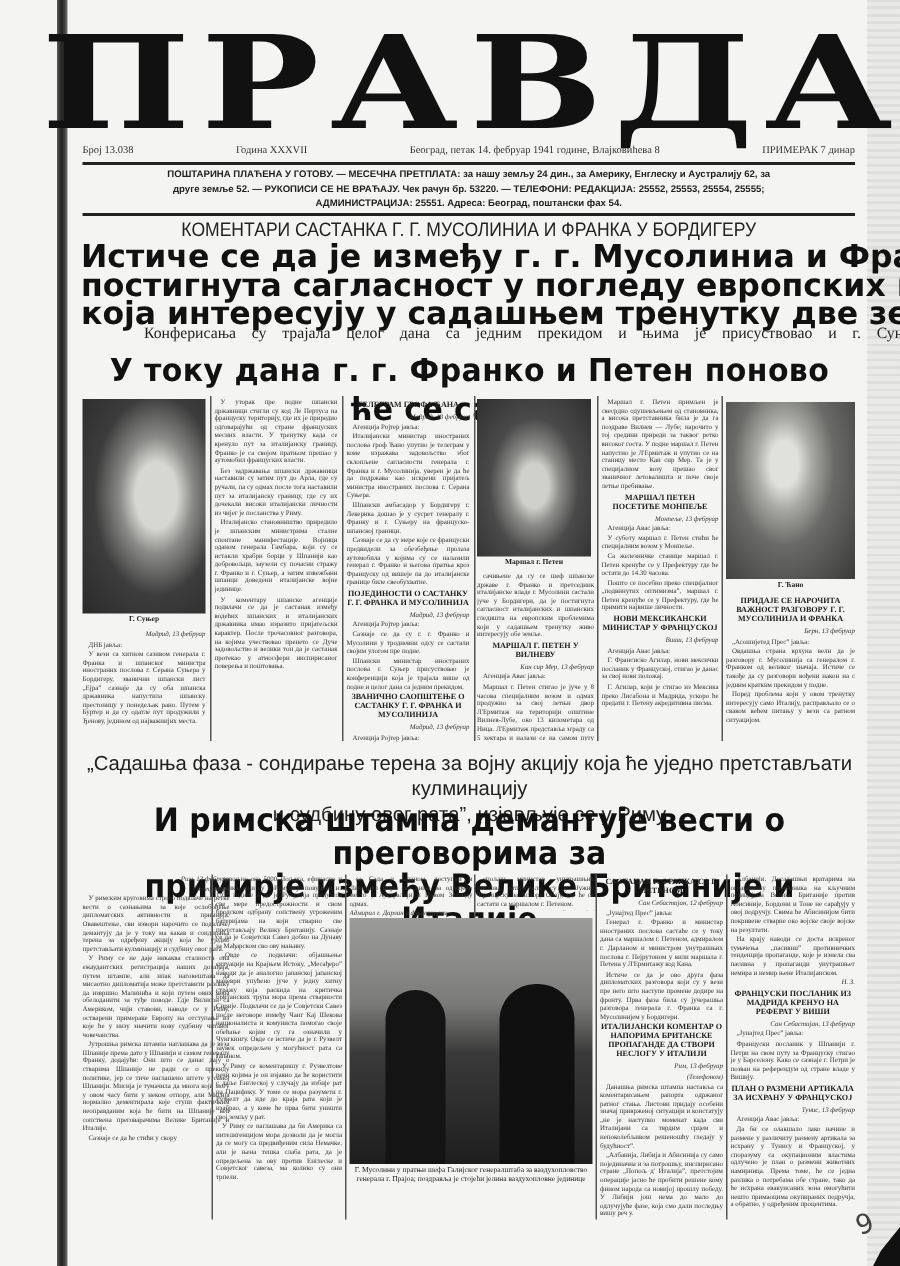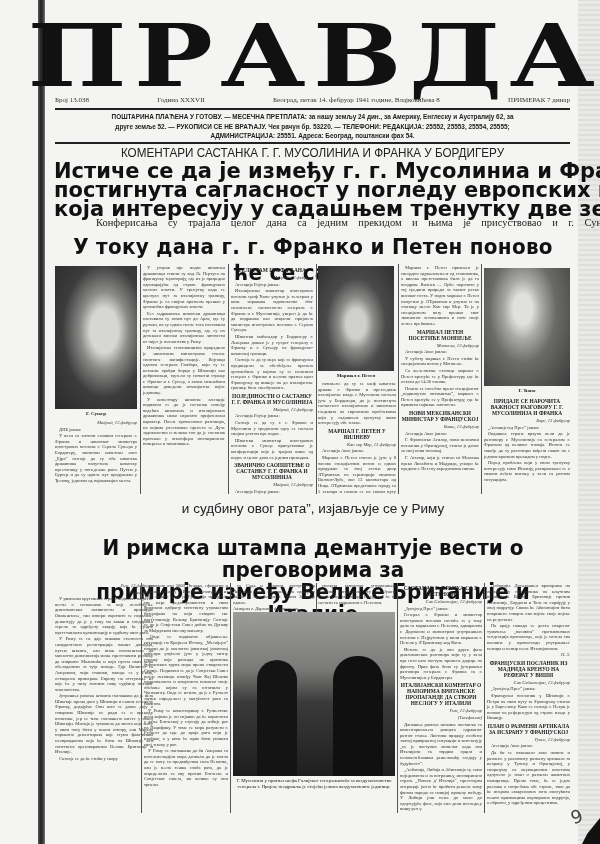--- a/index.html
+++ b/index.html
@@ -128,20 +128,21 @@
   <div class="caption" style="left:484px;top:388px;width:86px;">Г. Ћано</div>
   <div class="col" style="left:484px;top:396px;width:86px;height:98px;">
     <p class="h">ПРИДАЈЕ СЕ НАРОЧИТА ВАЖНОСТ РАЗГОВОРУ Г. Г. МУСОЛИНИЈА И ФРАНКА</p>
     <p class="dl">Берн, 13 фебруар</p>
     <p>„Асошијетед Прес” јавља:</p>
     <p>Овдашња страна врхуна вели да је разговору г. Мусолинија са генералом г. Франком од великог значаја. Истиче се такође да су разговори вођени након на с једним кратким прекидом у подне.</p>
     <p>Поред проблема који у овом тренутку интересују само Италију, расправљало се о сваком већем питању у вези са ратном ситуацијом.</p>
   </div>
 
   <div class="quote">
+    <div>„Садашња фаза - сондирање терена за војну акцију која ће уједно претстављати кулминацију</div>
     <div>и судбину овог рата”, изјављује се у Риму</div>
   </div>
   <div class="headline3">
     <div>И римска штампа демантује вести о преговорима за</div>
     <div>примирје између Велике Британије и Италије</div>
   </div>
 
   <div class="col" style="left:55px;top:583px;width:98px;height:230px;">
     <p class="dl">Рим, 13 фебруар</p>
     <p class="dl">(Телефоном)</p>

